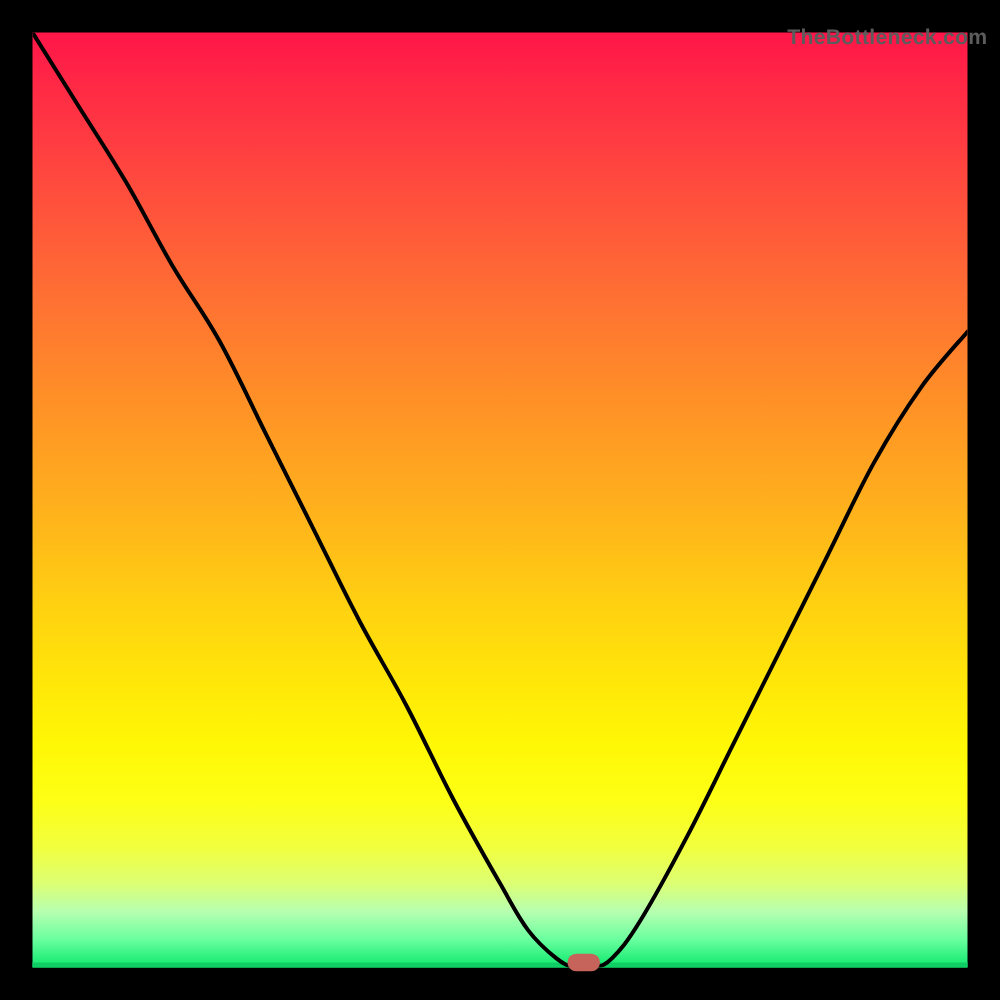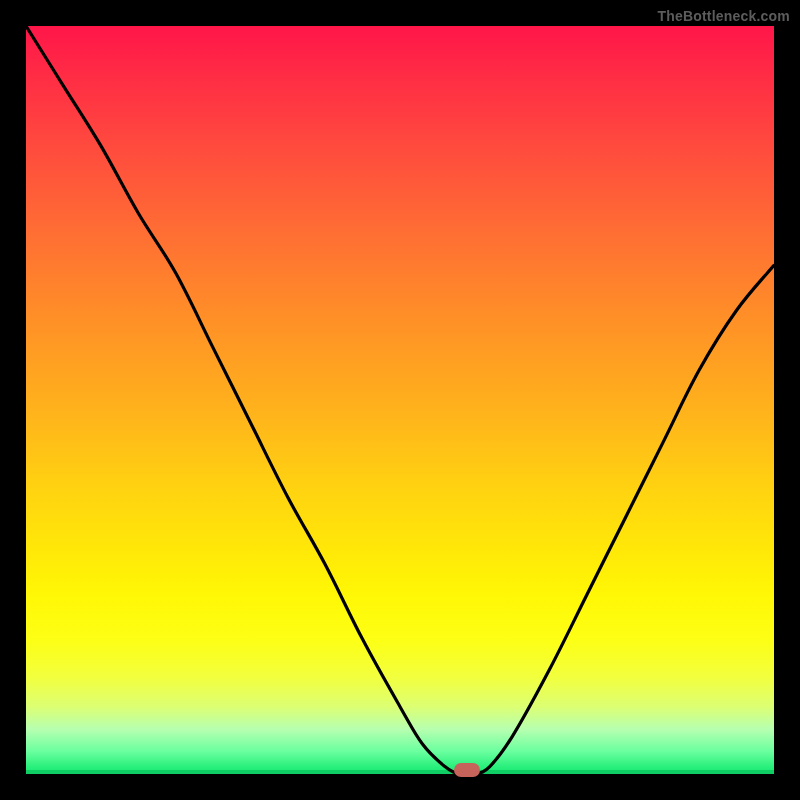--- a/index.html
+++ b/index.html
@@ -12,23 +12,23 @@
     font-family: Arial, Helvetica, sans-serif;
   }
   .frame {
     position: relative;
     width: 800px;
     height: 800px;
     background: #000;
   }
   .watermark {
     position: absolute;
-    top: 8px;
+    top: 20px;
     right: 10px;
-    font-size: 14px;
+    font-size: 17px;
     font-weight: 600;
     color: #5c5c5c;
     letter-spacing: 0.2px;
     z-index: 10;
   }
   .plot-area {
     position: absolute;
     left: 26px;
     top: 26px;
     width: 748px;

